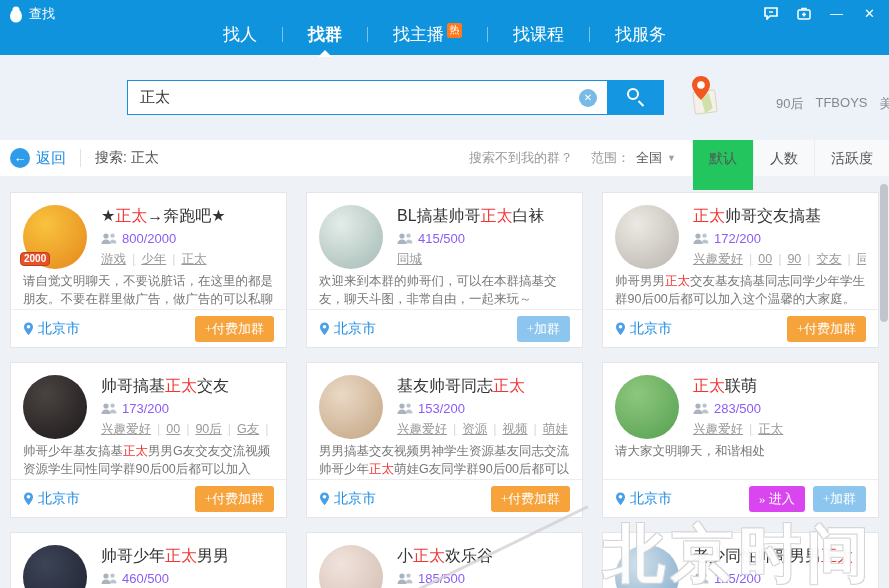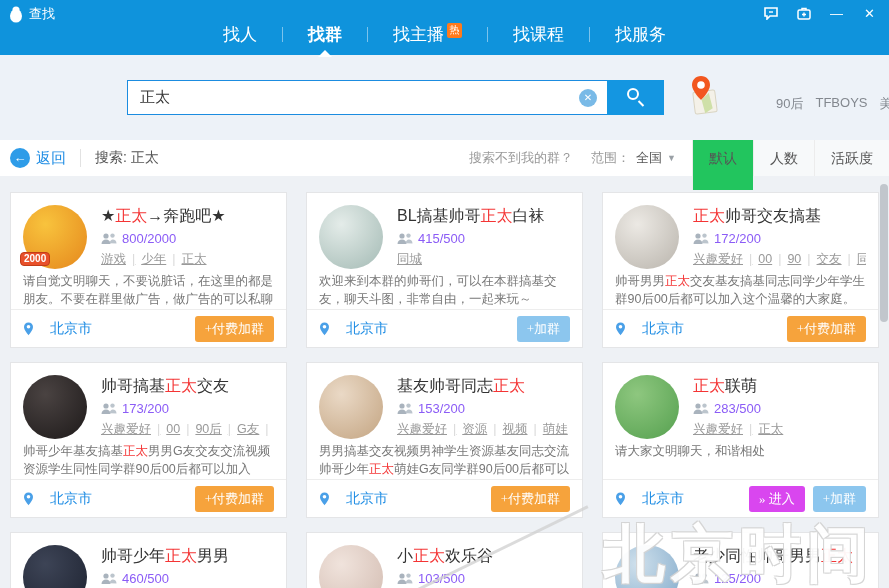--- a/index.html
+++ b/index.html
@@ -62,21 +62,21 @@
     font-size:10px; font-weight:bold; line-height:12px; padding:0 3px; border-radius:4px; }
   .head { margin-left:78px; }
   .title { font-size:16px; line-height:21px; color:#333; white-space:nowrap; overflow:hidden; cursor:pointer; }
   .title .hl, .desc .hl { color:#f43535; }
   .members { margin-top:5px; display:flex; align-items:center; gap:5px; }
   .members .count { font-size:13px; color:#8b5cf6; }
   .tags { margin-top:5px; font-size:12.5px; color:#999; white-space:nowrap; overflow:hidden;text-decoration:underline; }
   .tags .tag-sep { color:#d9d9d9; margin:0 6px; }
   .desc { margin-top:4px; font-size:12.5px; color:#777; line-height:18px; max-height:36px; overflow:hidden; }
   .card-footer { height:38px; border-top:1px solid #ededed; display:flex; align-items:center; justify-content:space-between; padding:0 12px; }
-  .loc { display:flex; align-items:center; gap:16px; cursor:pointer; }
+  .loc { display:flex; align-items:center; gap:4px; cursor:pointer; }
   .loc-text { color:#1d8ce4; font-size:14px; }
   .btns { display:flex; gap:8px; }
   .btn { border:none; color:#fff; font-size:13px; padding:4px 10px; border-radius:3px; cursor:pointer; white-space:nowrap; font-family:Liberation Serif, serif; }
   .btn.orange { background:#f6a33c; }
   .btn.join { background:#8cc6ee; }
   .btn.enter { background:#d946ef; }
 
   
   .scrollbar { position:absolute; top:178px; right:1px; width:8px; bottom:2px; background:#eef1f4; border-radius:4px; }
   .scroll-thumb { position:absolute; top:6px; left:0; width:8px; height:138px; background:#c1c6cc; border-radius:4px; cursor:pointer; }
@@ -394,21 +394,21 @@
       <div class="avatar" style="background: radial-gradient(circle at 35% 30%, rgb(240, 227, 220), rgb(210, 187, 176));"></div>
       <div class="head">
         <div class="title"><span>小</span><span class="hl">正太</span><span>欢乐谷</span></div>
         <div class="members">
           <svg width="16" height="12" viewBox="0 0 16 12">
             <circle cx="5" cy="3" r="2.6" fill="#a9b3bd"></circle>
                 <path d="M0.5 11c0-3 2-4.6 4.5-4.6S9.5 8 9.5 11z" fill="#a9b3bd"></path>
             <circle cx="11.5" cy="2.6" r="2.2" fill="#bcc5cd"></circle>
                 <path d="M8.6 10.2c.4-2.6 1.6-3.8 3.2-3.8 2.1 0 3.7 1.5 3.7 4z" fill="#bcc5cd"></path>
           </svg>
-          <span class="count">103/500</span>
+          <span class="count">185/500</span>
         </div>
 
       </div>
 
     </div>
 
   </div>
 
   <div class="card">
     <div class="card-body">

